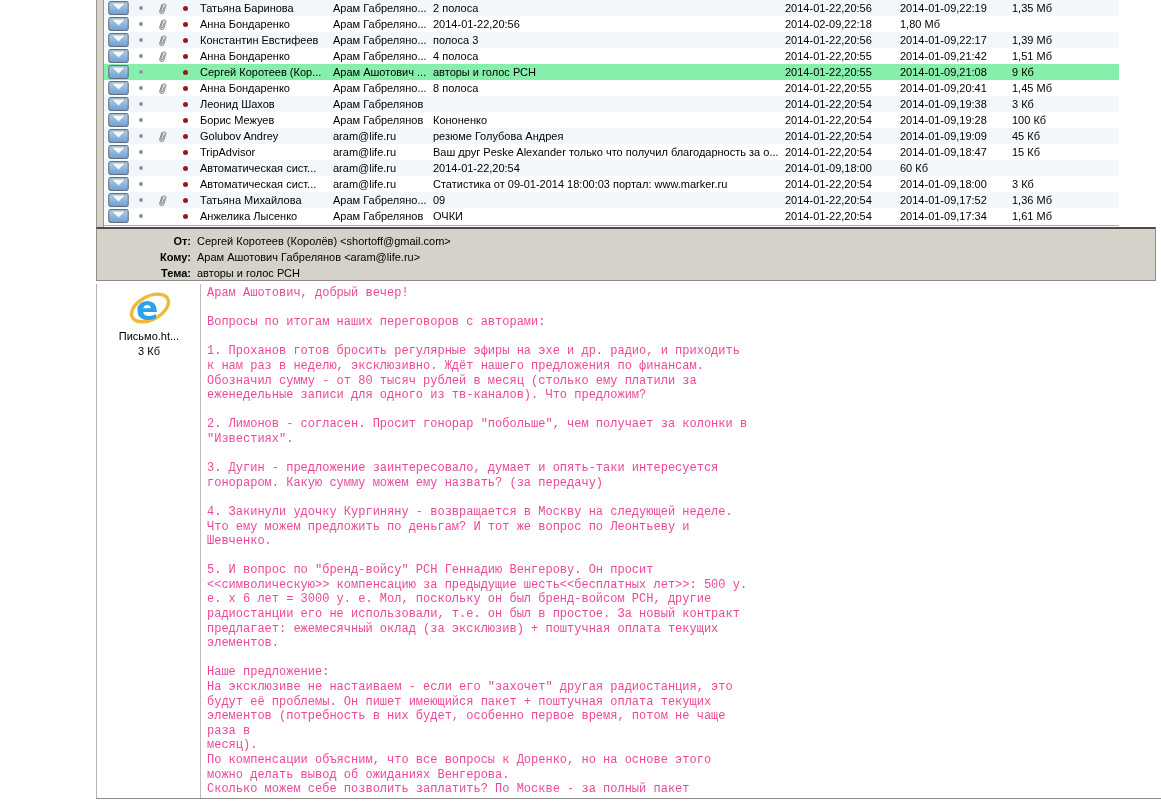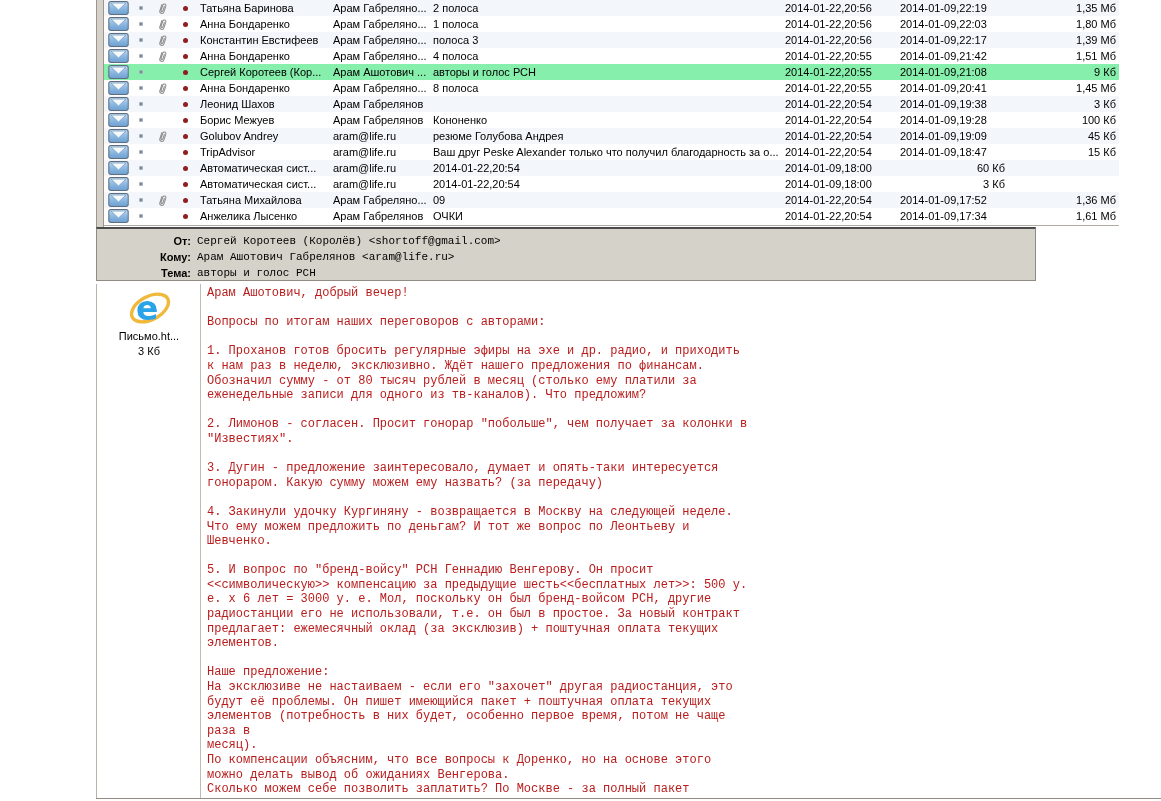--- a/index.html
+++ b/index.html
@@ -25,49 +25,49 @@
   .row{
     display:grid;
     grid-template-columns:28px 17px 26px 21px 133px 100px 352px 115px 112px 1fr;
     align-items:center;height:16px;white-space:nowrap;cursor:default;
   }
   .row.alt{background:#f3f6fb;}
   .row.selected{background:#86efac;}
   .cell{overflow:hidden;text-overflow:clip;padding:0 4px 0 4px;line-height:16px;}
   .c-icon{display:flex;justify-content:center;align-items:center;padding:0;}
   .c-dot,.c-clip,.c-flag{display:flex;justify-content:center;align-items:center;padding:0;}
-  .c-size{text-align:right;padding-right:3px;}
+  .c-size{text-align:left;padding-right:3px;}
   .dot-gray{width:4px;height:4px;border-radius:50%;background:#6e7e8e;box-shadow:0 0 0 1px #aab6c2 inset;}
   .dot-red{width:5px;height:5px;border-radius:50%;background:#8e1f1f;}
   .env-svg{width:21px;height:14px;display:block;}
   .clip-svg{width:13px;height:13px;display:block;transform:rotate(18deg);}
   
   .header-pane{
-    position:absolute;left:96px;top:227px;width:940px;height:54px;
+    position:absolute;left:96px;top:227px;width:1060px;height:54px;
     background:#d5d2c9;
     border-top:2px solid #4b4b4b;border-bottom:1px solid #8f8b83;
     border-left:1px solid #8f8b83;border-right:1px solid #8f8b83;
     font-size:11px;padding-top:4px;box-sizing:border-box;
   }
   .hdr-row{display:flex;height:16px;line-height:16px;}
   .hdr-label{width:94px;text-align:right;font-weight:bold;flex:0 0 94px;}
-  .hdr-value{padding-left:6px;font-family:Liberation Mono, monospace;}
+  .hdr-value{padding-left:6px;}
   
   .attachment-panel{
     position:absolute;left:99px;top:284px;width:100px;height:514px;background:#fff;
     text-align:center;font-size:11px;
   }
   .att-sep{position:absolute;left:200px;top:284px;width:1px;height:514px;background:#c0bcb4;}
   .ie-icon{width:44px;height:44px;margin:3px auto 0 auto;}
   .att-name{line-height:15px;margin-top:-2px;}
   .att-size{line-height:15px;}
   .message-body{
     position:absolute;left:207px;top:286px;width:760px;height:512px;margin:0;
     font-family:"Liberation Mono","DejaVu Sans Mono",monospace;
-    font-size:12px;line-height:14.6px;white-space:pre;overflow:hidden;color:#b91c1c;
+    font-size:12px;line-height:14.6px;white-space:pre;overflow:hidden;color:#ec4899;
   }
   .bottom-line{position:absolute;left:96px;top:798px;width:1065px;height:1px;background:#908c84;}
 </style>
 </head>
 <body>
 
 <svg width="0" height="0" style="position:absolute">
   <defs>
     <linearGradient id="envGrad" x1="0" y1="0" x2="0" y2="1">
       <stop offset="0" stop-color="#bcd7f0"></stop>
@@ -124,23 +124,22 @@
     <span class="cell c-clip">
       <svg class="clip-svg">
           <use href="#clip-sym"></use>
         </svg>
     </span>
     <span class="cell c-flag">
         <span class="dot-red"></span>
       </span>
     <span class="cell c-sender">Анна Бондаренко</span>
     <span class="cell c-recipient">Арам Габреляно...</span>
-    <span class="cell c-subject">1 полоса</span>
     <span class="cell c-received">2014-01-22,20:56</span>
-    <span class="cell c-sent">2014-01-09,22:03</span>
+    <span class="cell c-sent">2014-02-09,22:18</span>
     <span class="cell c-size">1,80 Мб</span>
   </div>
 
   <div class="row alt">
     <span class="cell c-icon">
       <svg class="env-svg">
           <use href="#env-icon"></use>
         </svg>
     </span>
     <span class="cell c-dot">
@@ -373,20 +372,21 @@
     <span class="cell c-clip">
       <svg class="clip-svg" style="visibility: hidden;">
           <use href="#clip-sym"></use>
         </svg>
     </span>
     <span class="cell c-flag">
         <span class="dot-red"></span>
       </span>
     <span class="cell c-sender">Автоматическая сист...</span>
     <span class="cell c-recipient">aram@life.ru</span>
+    <span class="cell c-subject">Статистика от 09-01-2014 18:00:03 портал: www.marker.ru</span>
     <span class="cell c-received">2014-01-22,20:54</span>
     <span class="cell c-sent">2014-01-09,18:00</span>
     <span class="cell c-size">3 Кб</span>
   </div>
 
   <div class="row alt">
     <span class="cell c-icon">
       <svg class="env-svg">
           <use href="#env-icon"></use>
         </svg>

